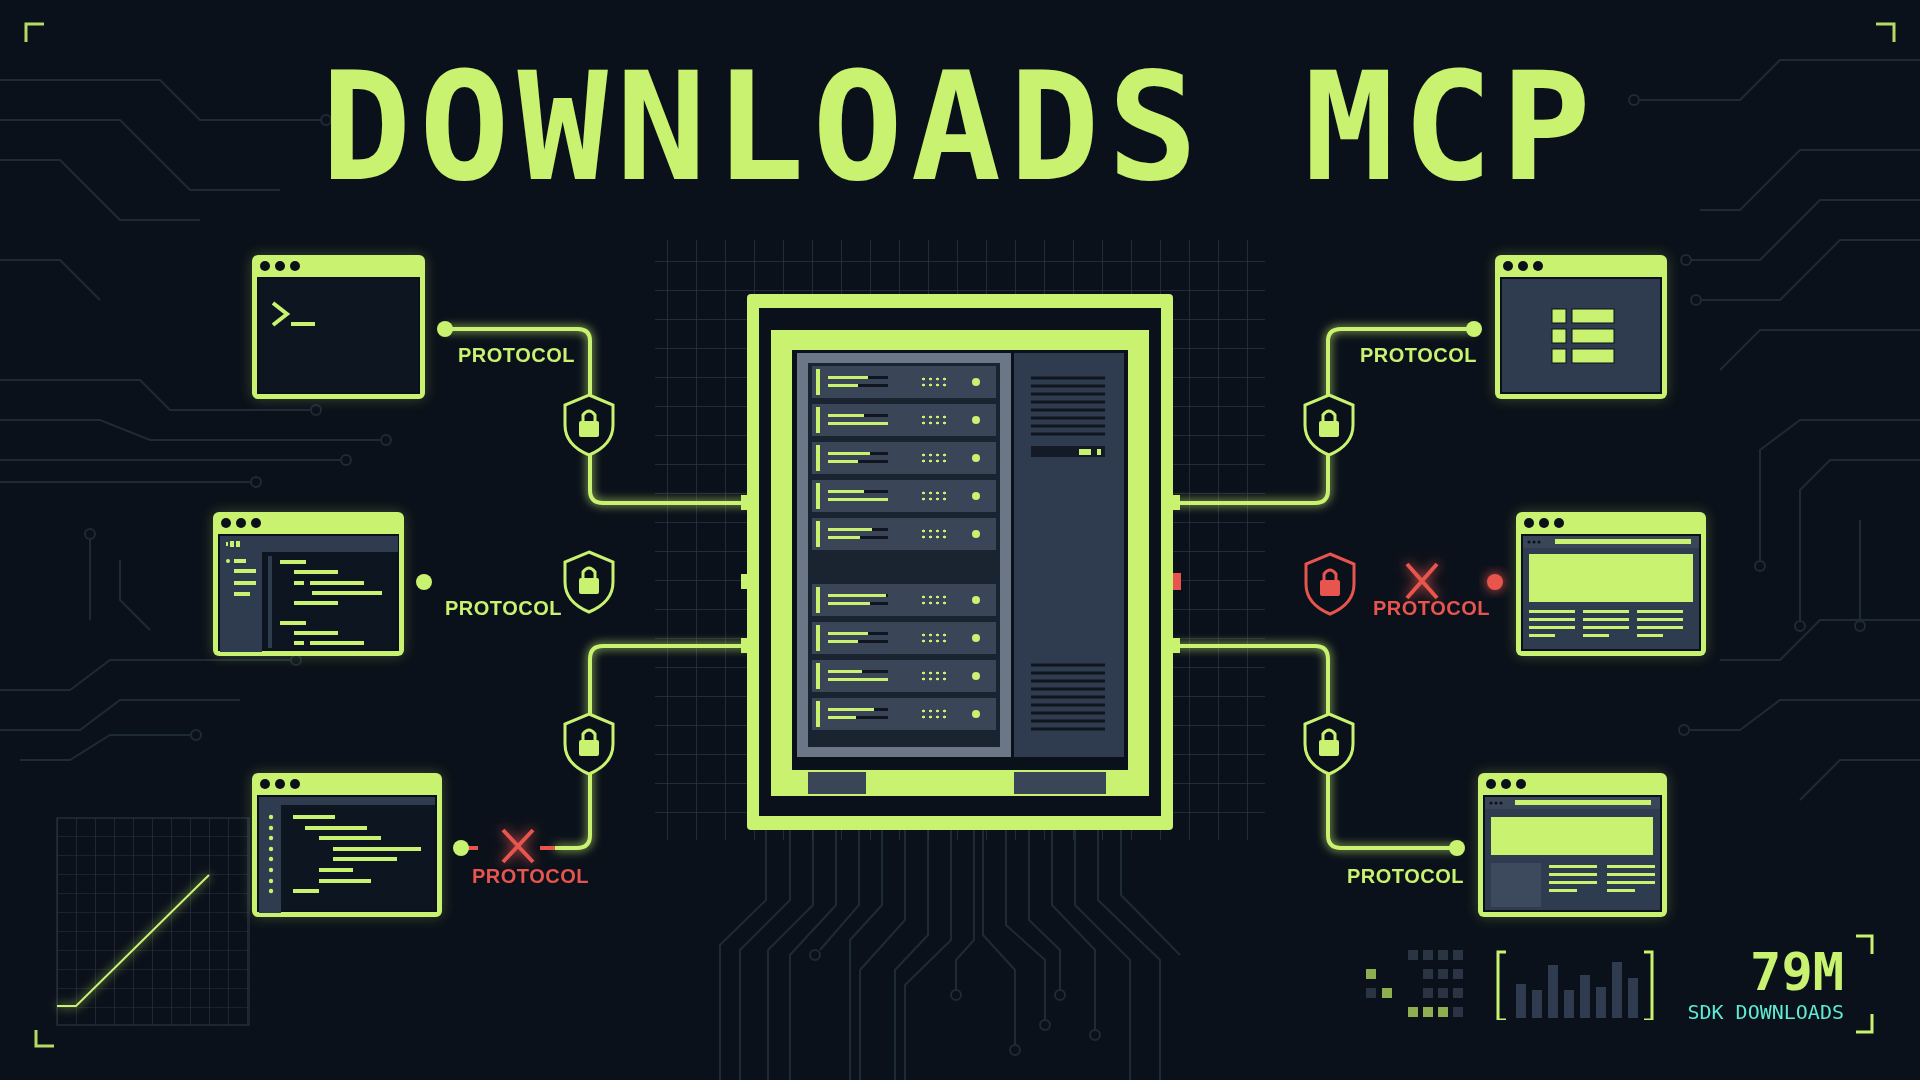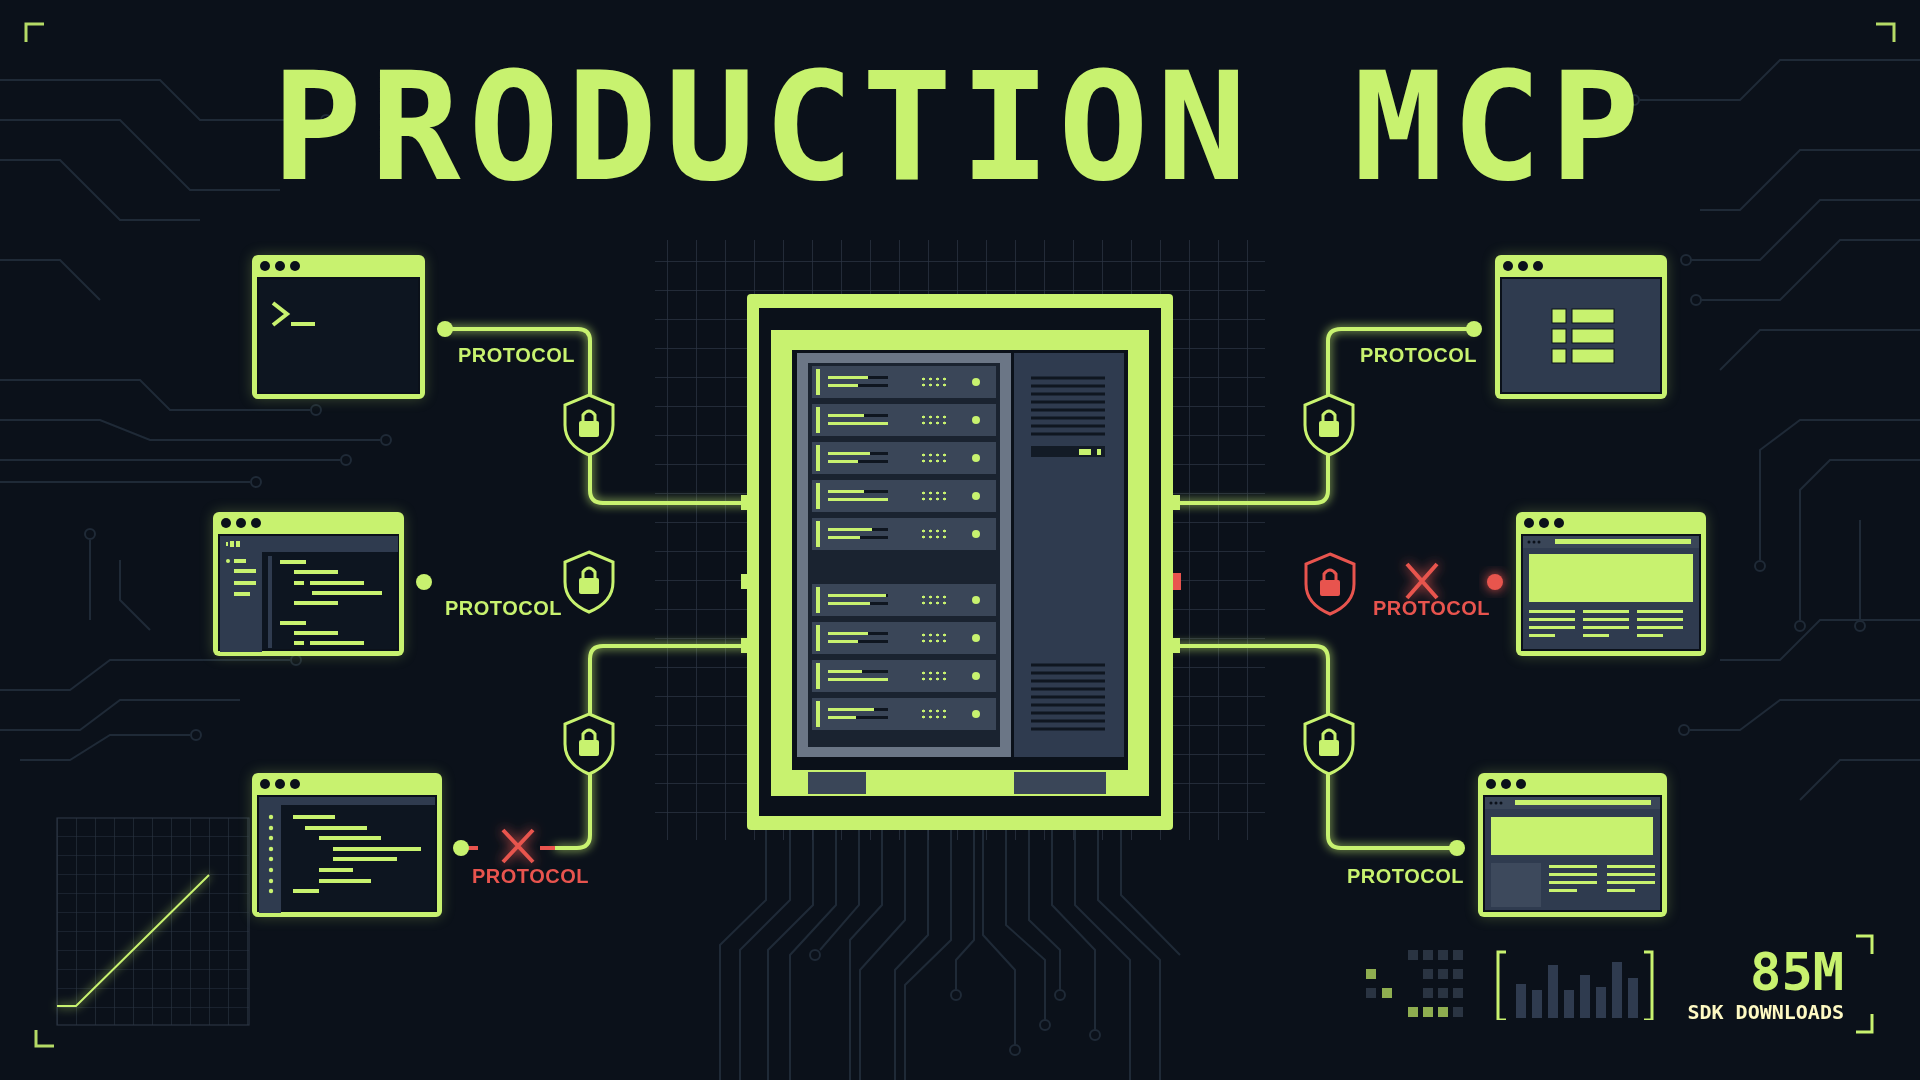--- a/index.html
+++ b/index.html
@@ -8,21 +8,21 @@
   #bg{position:absolute;left:0;top:0;}
   .title{position:absolute;left:0;top:52px;width:1920px;text-align:center;font-family:"DejaVu Sans Mono",monospace;font-weight:bold;font-size:150px;letter-spacing:8px;color:#c8f26f;line-height:150px;}
   .win{position:absolute;background:#c8f26f;border-radius:6px;box-shadow:0 0 14px rgba(200,242,111,.25);}
   .win .dots{position:absolute;left:8px;top:6px;display:flex;gap:5px;}
   .win .dots span{width:10px;height:10px;border-radius:50%;background:#0b111a;display:block;}
   .win .body{position:absolute;left:5px;right:5px;top:22px;bottom:5px;background:#0d1520;border:2px solid #0b111a;}
   .lbl{position:absolute;font-family:"Liberation Sans",sans-serif;font-weight:bold;font-size:20px;letter-spacing:0.5px;}
   .lbl.ok{color:#c8f26f;}
   .lbl.err{color:#e8544e;}
   .stat-num{position:absolute;right:76px;top:942px;font-family:"DejaVu Sans Mono",monospace;font-weight:bold;font-size:52px;color:#c8f26f;}
-  .stat-lbl{position:absolute;right:76px;top:1000px;font-family:"DejaVu Sans Mono",monospace;font-size:20px;color:#fef9c3;font-weight:bold;}
+  .stat-lbl{position:absolute;right:76px;top:1000px;font-family:"DejaVu Sans Mono",monospace;font-size:20px;color:#5eead4;}
 </style>
 </head>
 <body>
 
 <svg id="bg" width="1920" height="1080" viewBox="0 0 1920 1080">
   <defs>
     <filter id="glow" x="-50%" y="-50%" width="200%" height="200%">
       <feGaussianBlur stdDeviation="5" result="b"></feGaussianBlur>
       <feMerge>
           <feMergeNode in="b"></feMergeNode>
@@ -320,21 +320,21 @@
         <div style="width:46px;height:3px;background:#c8f26f"></div>
       </div>
       <div style="position:absolute;left:16px;top:18px;width:60px;height:3px;background:#0f1620">
         <div style="width:28px;height:3px;background:#c8f26f"></div>
       </div>
       <div style="position:absolute;left:108px;top:10px;width:30px;height:12px;background:radial-gradient(circle,#c8f26f 1.3px,transparent 1.6px) 0 0/7px 6px"></div>
       <div style="position:absolute;left:160px;top:12px;width:8px;height:8px;border-radius:50%;background:#c8f26f"></div>
     </div>
   </div>
 
-<div class="title">PRODUCTION MCP</div>
+<div class="title">DOWNLOADS MCP</div>
 
 <div class="win" style="left:252px;top:255px;width:173px;height:144px;">
   <div class="dots">
       <span></span>
       <span></span>
       <span></span>
     </div>
   <div class="body" style="background:#0d1520;">
     <svg width="160" height="110">
       <path d="M14 24 L28 35 L14 46" stroke="#c8f26f" stroke-width="4" fill="none"></path>
@@ -534,14 +534,14 @@
       <rect x="220" y="35" width="10" height="43"></rect>
       <rect x="236" y="47" width="10" height="31"></rect>
       <rect x="252" y="22" width="10" height="56"></rect>
       <rect x="268" y="38" width="10" height="40"></rect>
     </g>
 </svg>
 <svg class="abs" style="left:1848px;top:930px;" width="30" height="112">
   <path d="M8 6 H24 V24" stroke="#c8f26f" stroke-width="3" fill="none"></path>
   <path d="M24 84 V102 H8" stroke="#c8f26f" stroke-width="3" fill="none"></path>
 </svg>
-<div class="stat-num">85M</div>
+<div class="stat-num">79M</div>
 <div class="stat-lbl">SDK DOWNLOADS</div>
 
 </body></html>

